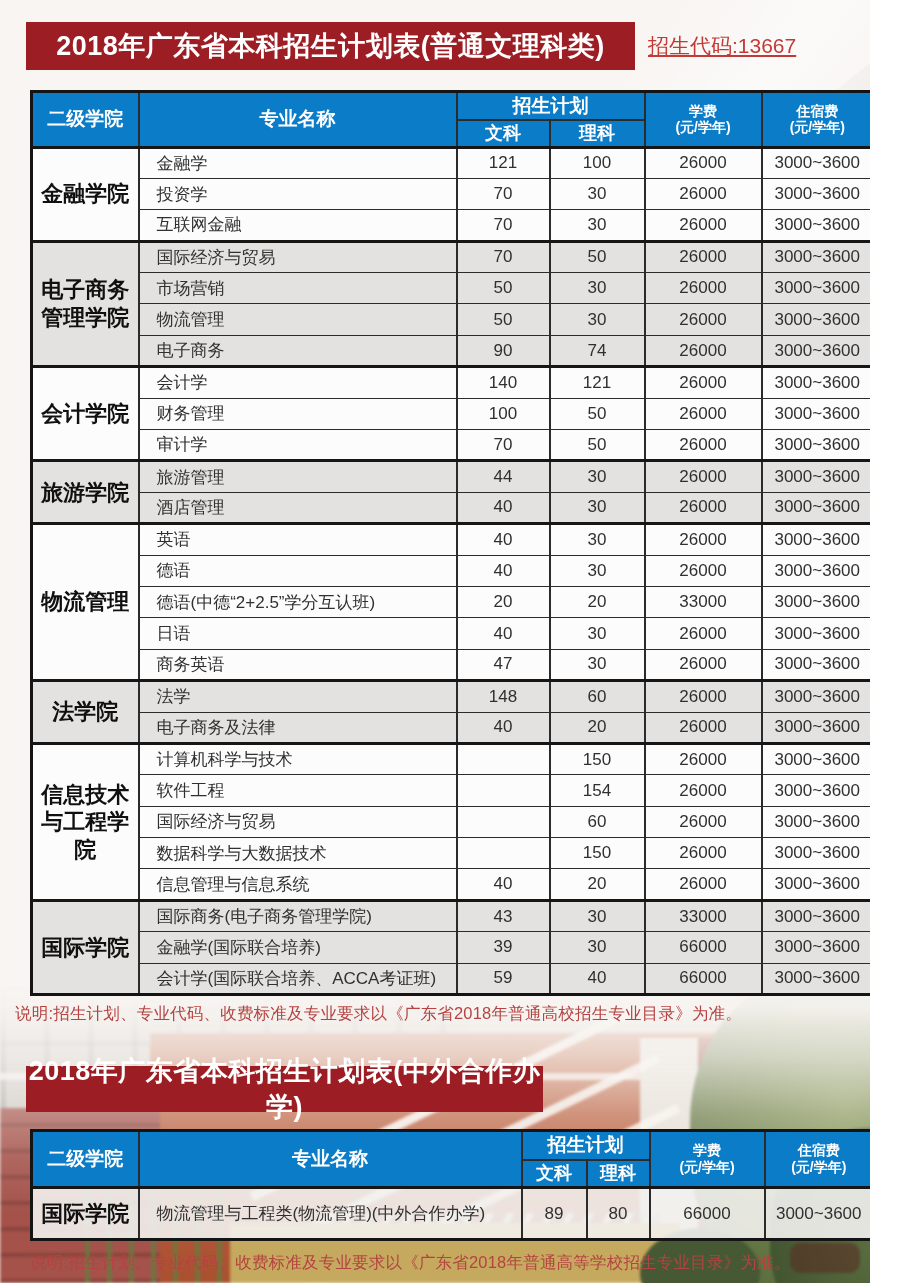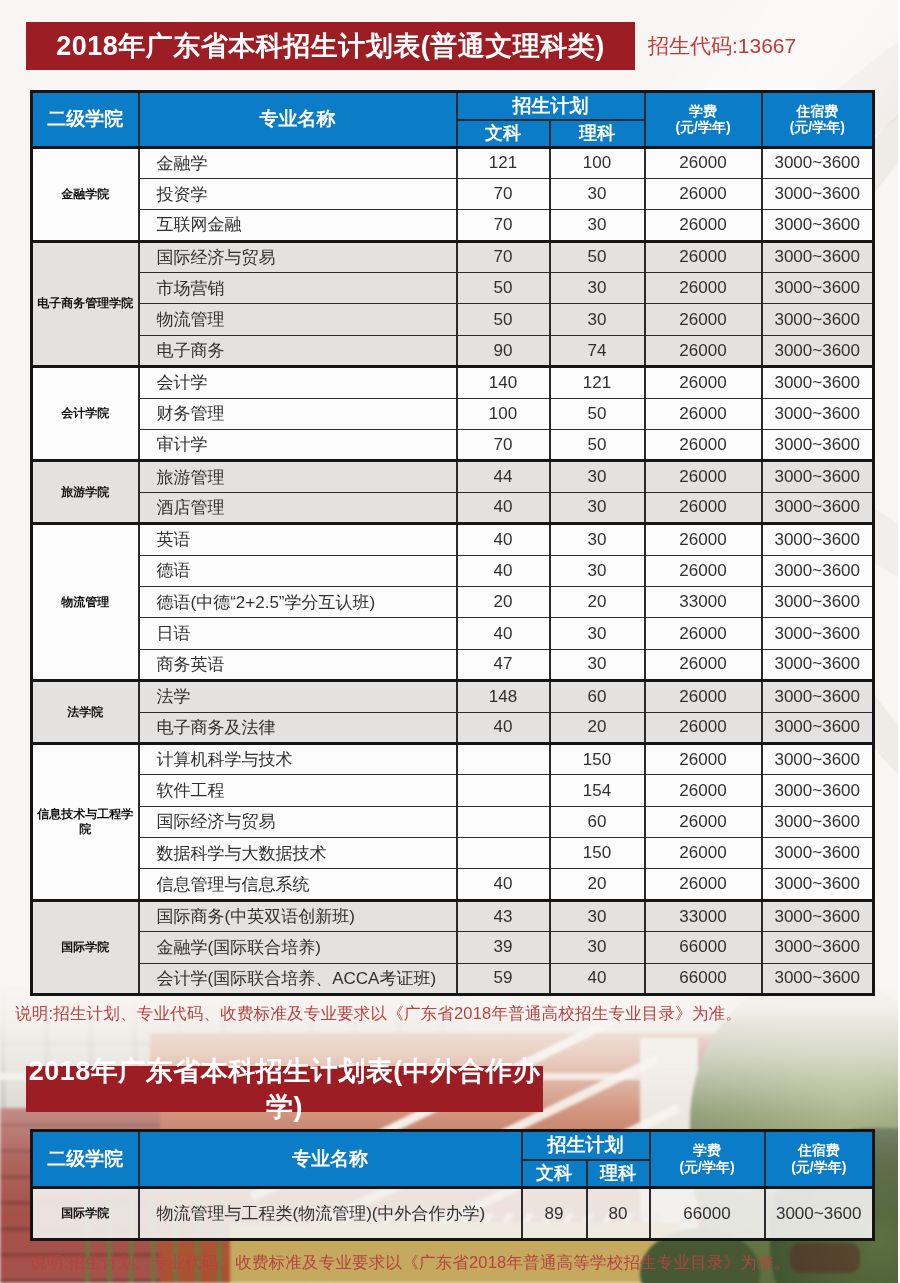--- a/index.html
+++ b/index.html
@@ -1,49 +1,49 @@
 <!DOCTYPE html>
 <html><head>
 <meta charset="utf-8">
 <style>
   html,body{margin:0;padding:0;}
   body{font-family:"Liberation Sans",sans-serif;}
-  .page{position:relative;width:870px;height:1283px;background:#f8f5f2;overflow:hidden;padding-left:28px;}
+  .page{position:relative;width:870px;height:1283px;background:#f8f5f2;overflow:hidden;}
 
   
   .watermark-ring{position:absolute;left:760px;top:-20px;width:860px;height:860px;
     border:34px solid rgba(205,197,188,0.20);border-radius:50%;}
   .watermark-stroke1{position:absolute;left:700px;top:40px;width:420px;height:60px;
     background:rgba(210,202,193,0.16);transform:rotate(-38deg);border-radius:30px;}
   .watermark-stroke2{position:absolute;left:800px;top:560px;width:300px;height:46px;
     background:rgba(210,202,193,0.15);transform:rotate(32deg);border-radius:24px;}
   .diag-band{position:absolute;left:560px;top:-160px;width:240px;height:700px;
     background:linear-gradient(90deg,rgba(255,255,255,0) 0%,rgba(255,255,255,0.55) 50%,rgba(255,255,255,0) 100%);
     transform:rotate(38deg);}
 
   
   .banner{position:absolute;background:#9c1e24;color:#ffffff;font-weight:bold;
     font-size:27px;display:flex;align-items:center;justify-content:center;letter-spacing:0.5px;}
   .banner1{left:26px;top:22px;width:609px;height:48px;}
   .banner2{left:26px;top:1066px;width:517px;height:46px;text-align:center;}
-  .code{position:absolute;color:#c23a38;font-size:21px;line-height:48px;height:48px;}
+  .code{position:absolute;color:#c23a38;font-size:21px;line-height:48px;height:48px;text-decoration:underline;}
   .code1{left:648px;top:22px;}
   .code2{left:558px;top:1065px;line-height:46px;height:46px;}
 
   
   table.plan{position:absolute;border-collapse:collapse;table-layout:fixed;
     background:transparent;border:3px solid #141414;}
   table.plan th,table.plan td{border:2px solid #2b2b2b;text-align:center;vertical-align:middle;
     padding:0;overflow:hidden;white-space:nowrap;}
   table.plan thead th{background:#0a7cc8;color:#ffffff;font-weight:bold;font-size:19px;}
   table.plan thead .sub th{font-size:18px;}
   .hdr2line{line-height:1.18;font-size:14px;}
   table.plan tbody td{font-size:17px;color:#303030;background:#fcfcfc;}
   table.plan tbody td.major{text-align:left;padding-left:17px;}
-  table.plan tbody td.college{font-weight:bold;color:#101010;font-size:12px;line-height:1.25;white-space:normal;}
+  table.plan tbody td.college{font-weight:bold;color:#101010;font-size:22px;line-height:1.25;white-space:normal;}
   table.plan tbody tr td{border-top-width:1px;border-bottom-width:1px;}
   table.plan tbody tr.group-start td{border-top:3px solid #161616;}
   table.plan tbody tr.alt td{background:#e3e2e1;}
 
   .t1{left:30px;top:90px;width:842px;}
   .t1 thead tr.top{height:28px;}
   .t1 thead tr.sub{height:27px;}
   .t1 tbody tr{height:31.4px;}
 
   .t2{left:30px;top:1129px;width:842px;}
@@ -330,21 +330,21 @@
         </tr>
         <tr>
           <td class="major">信息管理与信息系统</td>
           <td>40</td>
           <td>20</td>
           <td>26000</td>
           <td>3000~3600</td>
         </tr>
         <tr class="alt group-start">
           <td class="college" rowspan="3">国际学院</td>
-          <td class="major">国际商务(中英双语创新班)</td>
+          <td class="major">国际商务(电子商务管理学院)</td>
           <td>43</td>
           <td>30</td>
           <td>33000</td>
           <td>3000~3600</td>
         </tr>
         <tr class="alt">
           <td class="major">金融学(国际联合培养)</td>
           <td>39</td>
           <td>30</td>
           <td>66000</td>

